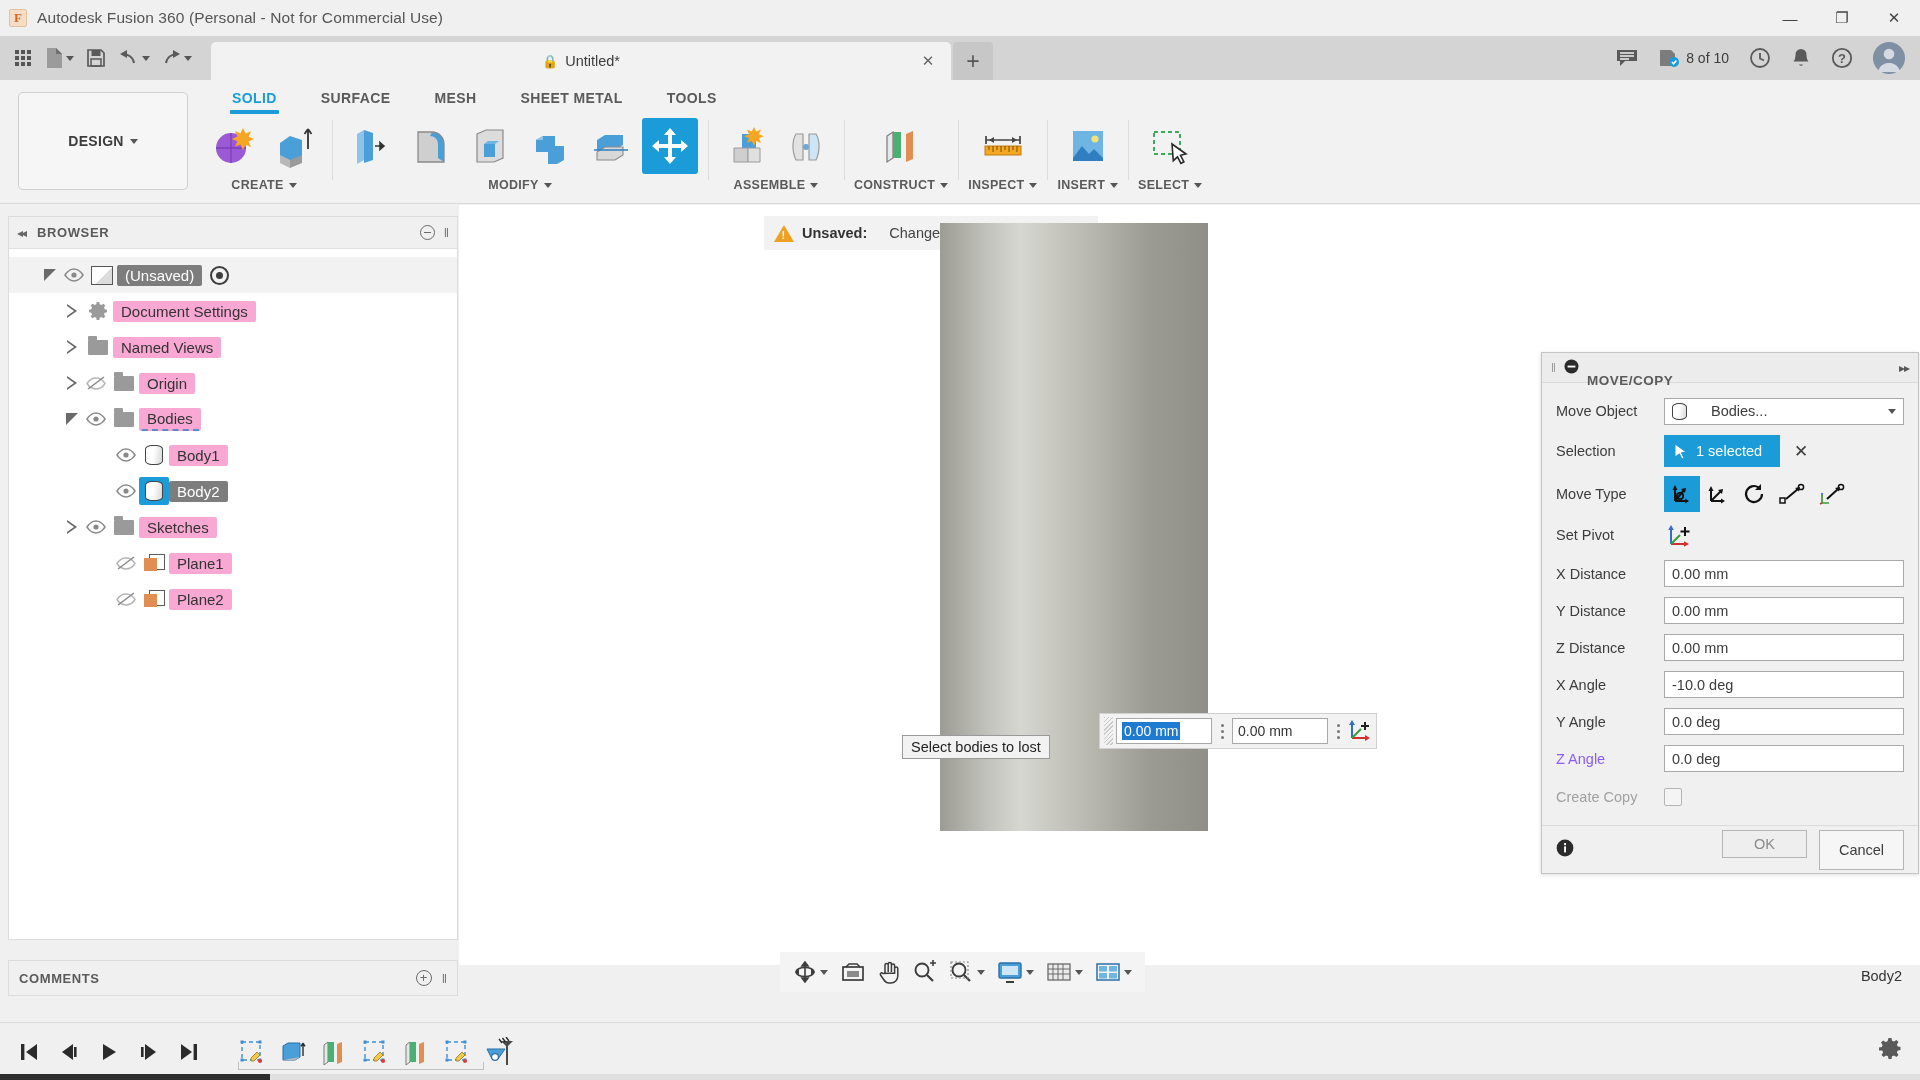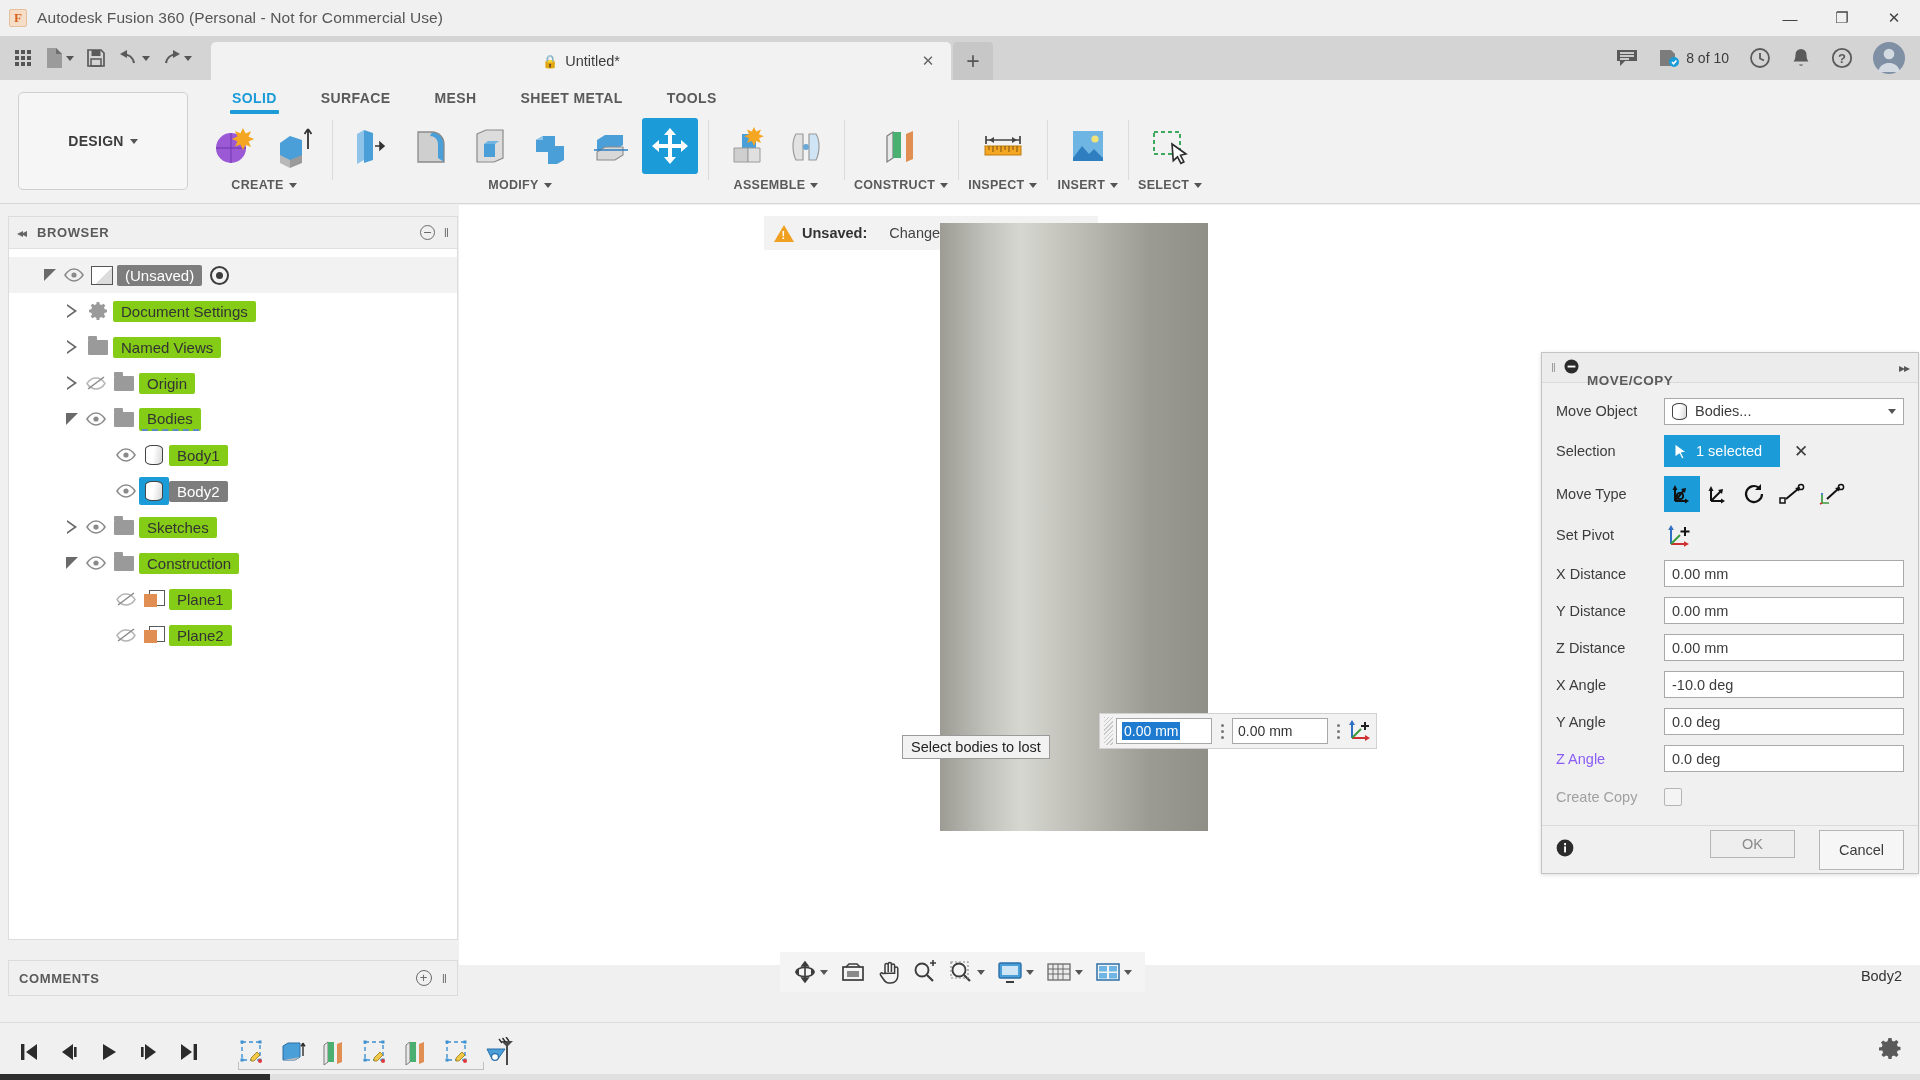--- a/index.html
+++ b/index.html
@@ -131,21 +131,21 @@
   .arrow-c span { width:0;height:0;border-top:6px solid transparent;border-bottom:6px solid transparent;border-left:9px solid #fff; outline:0; position:relative;}
   .tri-closed { width:0;height:0;border-top:7px solid transparent;border-bottom:7px solid transparent;border-left:10px solid transparent;
                 position:relative; }
   .tri-closed::before{ content:""; position:absolute; left:-10px; top:-7px; width:0;height:0;
      border-top:7px solid transparent;border-bottom:7px solid transparent;border-left:10px solid #6a6a6a;}
   .tri-closed::after{ content:""; position:absolute; left:-10px; top:-5px; width:0;height:0;
      border-top:5px solid transparent;border-bottom:5px solid transparent;border-left:7px solid #fff;}
   .tri-open { width:0;height:0; border-left:12px solid #6a6a6a; border-bottom:12px solid transparent; }
   .eye { width:26px; display:flex; align-items:center; justify-content:center; }
   .icon-slot { width:30px; display:flex; align-items:center; justify-content:center; }
-  .node-label { padding:2px 8px; border-radius:2px; background:#84cc16; }
+  .node-label { padding:2px 8px; border-radius:2px; background:#f9a8d4; }
   .node.selected .node-label { background:#7d7d7d; color:#fff; }
   .node-hl-row { background:#f2f2f2; }
   .dot-target {
     width:19px;height:19px;border-radius:50%;border:2px solid #3c3c3c; margin-left:8px;
     display:flex; align-items:center; justify-content:center;
   }
   .dot-target i { width:7px;height:7px;border-radius:50%;background:#3c3c3c; display:block;}
   .folder-ic { width:20px;height:15px;background:#9a9a9a;border-radius:1px; position:relative;}
   .folder-ic::before{content:"";position:absolute;left:0;top:-4px;width:9px;height:4px;background:#9a9a9a;border-radius:1px 1px 0 0;}
   .body-ic {
@@ -649,35 +649,20 @@
               <path d="M10 1C4.5 1 1 7 1 7s3.5 6 9 6 9-6 9-6-3.5-6-9-6z" fill="none" stroke="#8a8a8a" stroke-width="1.5"></path>
               <circle cx="10" cy="7" r="2.6" fill="#8a8a8a"></circle>
             </svg>
         </span>
         <span class="icon-slot">
             <span class="folder-ic"></span>
           </span>
         <span class="node-label">Sketches</span>
       </div>
 
-      <div class="node" style="padding-left:52px;">
-        <span class="arrow-o">
-            <span class="tri-open"></span>
-          </span>
-        <span class="eye">
-          <svg width="20" height="14" viewBox="0 0 20 14">
-              <path d="M10 1C4.5 1 1 7 1 7s3.5 6 9 6 9-6 9-6-3.5-6-9-6z" fill="none" stroke="#8a8a8a" stroke-width="1.5"></path>
-              <circle cx="10" cy="7" r="2.6" fill="#8a8a8a"></circle>
-            </svg>
-        </span>
-        <span class="icon-slot">
-            <span class="folder-ic"></span>
-          </span>
-        <span class="node-label">Construction</span>
-      </div>
 
       <div class="node" style="padding-left:104px;">
         <span class="eye">
           <svg width="20" height="15" viewBox="0 0 20 15">
               <path d="M10 2C4.5 2 1 7.5 1 7.5s3.5 5.5 9 5.5 9-5.5 9-5.5S15.5 2 10 2z" fill="none" stroke="#b5b5b5" stroke-width="1.4"></path>
               <path d="M2 13L18 1" stroke="#8a8a8a" stroke-width="1.5"></path>
             </svg>
         </span>
         <span class="icon-slot">
             <span class="plane-ic"></span>
@@ -846,21 +831,21 @@
           </svg>
       </span>
       <span style="font-size:13.5px; font-weight:bold; color:#5a5a5a; letter-spacing:.5px;margin-top:26px;">MOVE/COPY</span>
       <span style="margin-left:auto; color:#555; font-size:12px; letter-spacing:-1px;">▸▸</span>
     </div>
 
     <div style="padding:10px 14px 8px 14px;">
 
       <div style="display:flex; align-items:center; height:36px;">
         <span style="width:108px; font-size:14.5px; color:#3c3c3c;">Move Object</span>
-        <span style="flex:1; height:27px; background:#fff; border:1px solid #a9a9a9; display:flex; align-items:center; padding:0 7px; gap:8px;">
+        <span style="flex:1; height:27px; background:#fff; border:1px solid #a9a9a9; display:flex; align-items:center; padding:0 7px; gap:24px;">
           <span class="body-ic" style="width:15px;height:17px;"></span>
           <span style="font-size:14.5px;">Bodies...</span>
           <span class="caret" style="margin-left:auto;"></span>
         </span>
       </div>
 
       <div style="display:flex; align-items:center; height:44px;">
         <span style="width:108px; font-size:14.5px; color:#3c3c3c;">Selection</span>
         <span style="height:32px; background:#1b9bd8; color:#fff; display:flex; align-items:center; padding:0 18px 0 10px; gap:8px;">
           <svg width="14" height="17" viewBox="0 0 14 17">
@@ -966,21 +951,21 @@
     </div>
 
     <div style="border-top:1px solid #dadada; height:48px; display:flex; align-items:center; padding:0 14px; gap:10px;">
       <span>
         <svg width="18" height="18" viewBox="0 0 18 18">
             <circle cx="9" cy="9" r="8.4" fill="#2b2b2b"></circle>
             <rect x="8.1" y="7.4" width="1.9" height="6" fill="#fff"></rect>
             <rect x="8.1" y="4" width="1.9" height="2.2" fill="#fff"></rect>
           </svg>
       </span>
-      <span style="margin-left:auto; display:flex; gap:24px;">
+      <span style="margin-left:auto; display:flex; gap:12px;">
         <span style="width:85px;height:28px;border:1px solid #b5b5b5;background:#eeeeee;display:flex;align-items:center;justify-content:center;font-size:14.5px;color:#8a8a8a;">OK</span>
         <span style="width:85px;height:40px;border:1px solid #b5b5b5;background:#f6f6f6;display:flex;align-items:center;justify-content:center;font-size:14.5px;color:#3c3c3c;">Cancel</span>
       </span>
     </div>
   </div>
 
   <div class="timeline">
     <div class="tl-playback">
       <div class="tl-btn">
         <svg width="22" height="20" viewBox="0 0 22 20">

